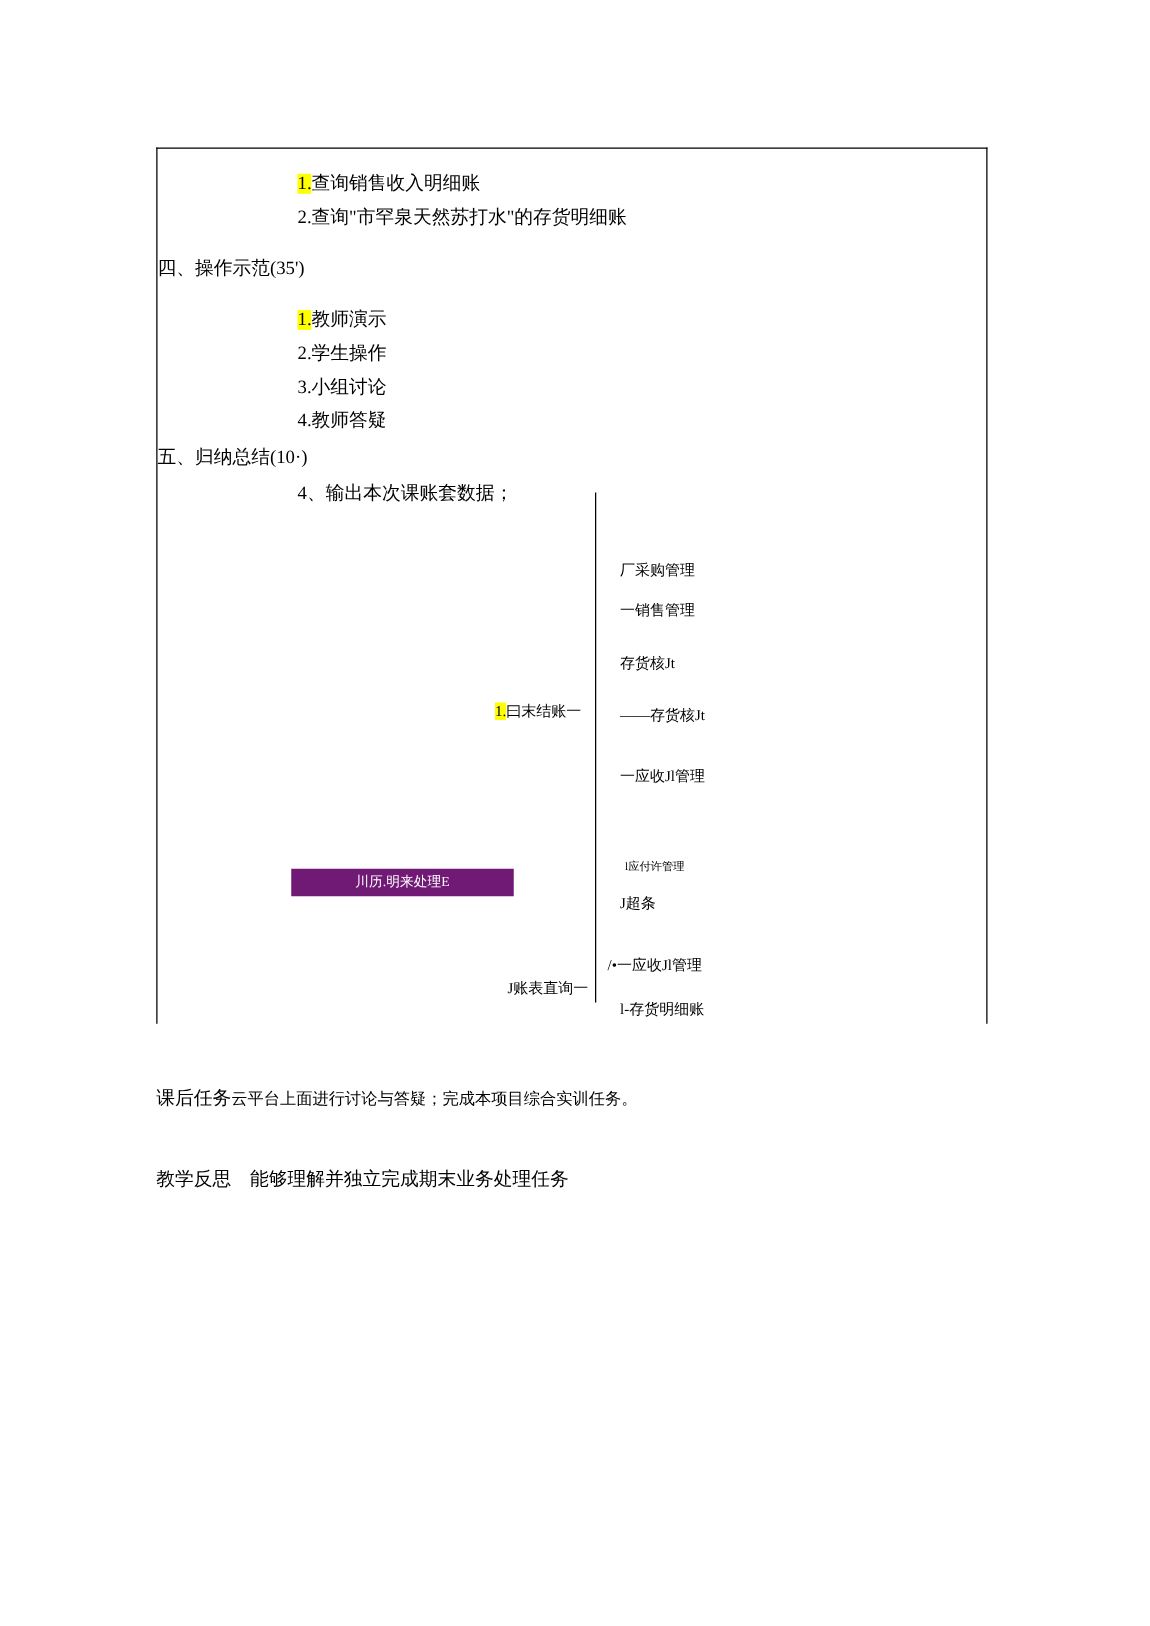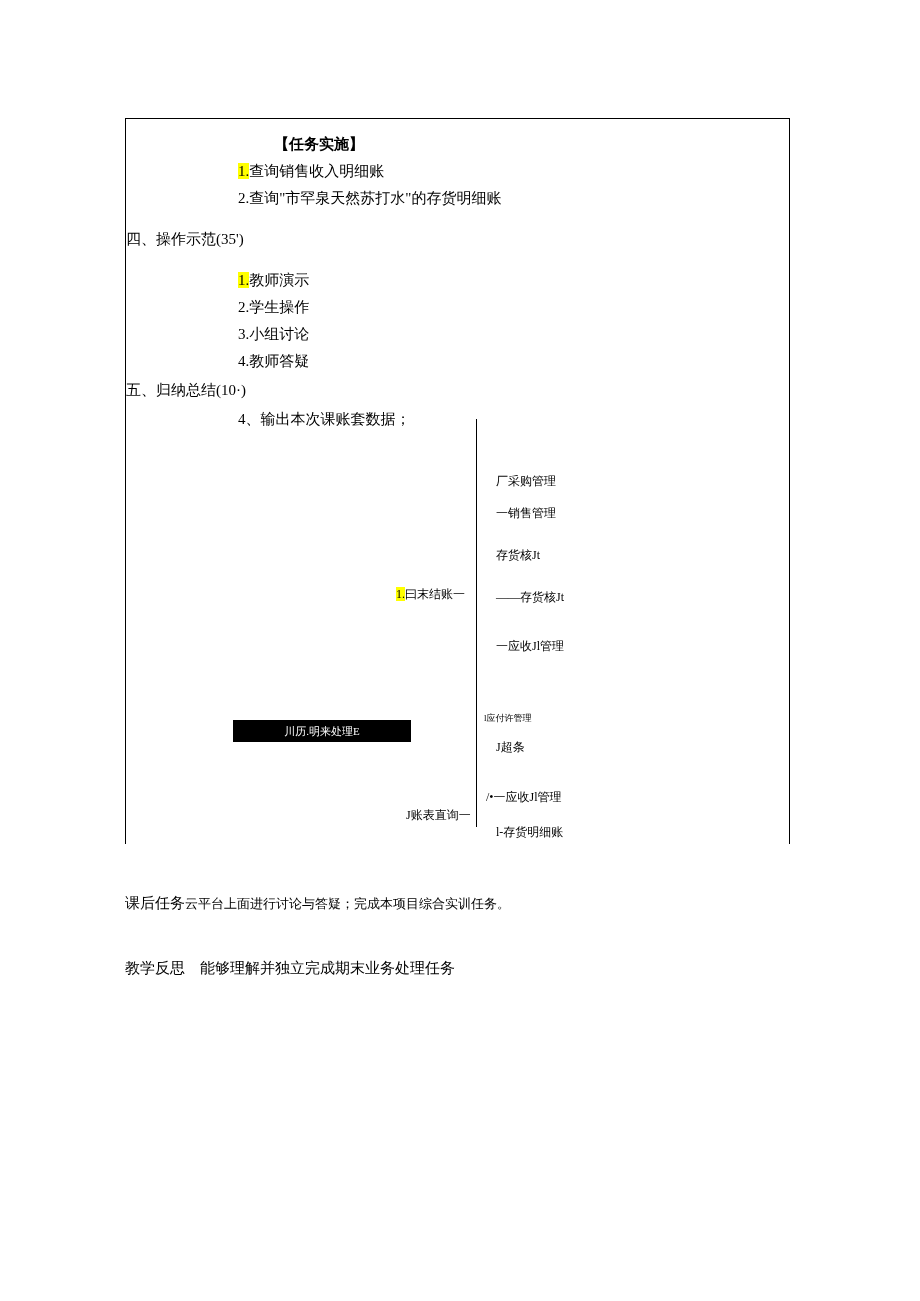--- a/index.html
+++ b/index.html
@@ -69,21 +69,21 @@
     position: absolute;
     font-size: 12px;
     white-space: nowrap;
   }
   .blue-box {
     position: absolute;
     left: 107px;
     top: 281px;
     width: 178px;
     height: 22px;
-    background: #000000;
+    background: #701a75;
     color: #fff;
     font-size: 11px;
     text-align: center;
     line-height: 22px;
   }
   
   .footer {
     margin-left: 125px;
     margin-top: 50px;
     width: 665px;
@@ -109,21 +109,20 @@
     display: inline;
   }
 </style>
 </head>
 <body>
 
 <div class="page">
   <div class="main-table">
     <div class="content-cell">
 
-      <div class="bold-heading">【任务实施】</div>
 
       <div class="task-line">
         <span class="hl">1.</span><span>查询销售收入明细账</span>
       </div>
 
       <div class="task-line2">2.查询"市罕泉天然苏打水"的存货明细账</div>
 
       <div class="section4">
         <span class="sec-label">四、操作示范(35')</span>
       </div>
@@ -152,21 +151,21 @@
 
         <div class="node" style="left:270px; top:147px">
           <span class="hl">1.</span><span>曰末结账一</span>
         </div>
         <div class="node" style="left:370px; top:150px">——存货核Jt</div>
 
         <div class="node" style="left:370px; top:199px">一应收Jl管理</div>
 
         <div class="blue-box">川历.明来处理E</div>
 
-        <div class="node" style="left:358px; top:273px; font-size:9px">l应付许管理</div>
+        <div class="node" style="left:374px; top:273px; font-size:9px">l应付许管理</div>
         <div class="node" style="left:370px; top:300px">J超条</div>
 
         <div class="node" style="left:280px; top:368px">J账表直询一</div>
         <div class="node" style="left:360px; top:350px">/•一应收Jl管理</div>
         <div class="node" style="left:370px; top:385px">l-存货明细账</div>
       </div>
 
     </div>
   </div>
 

